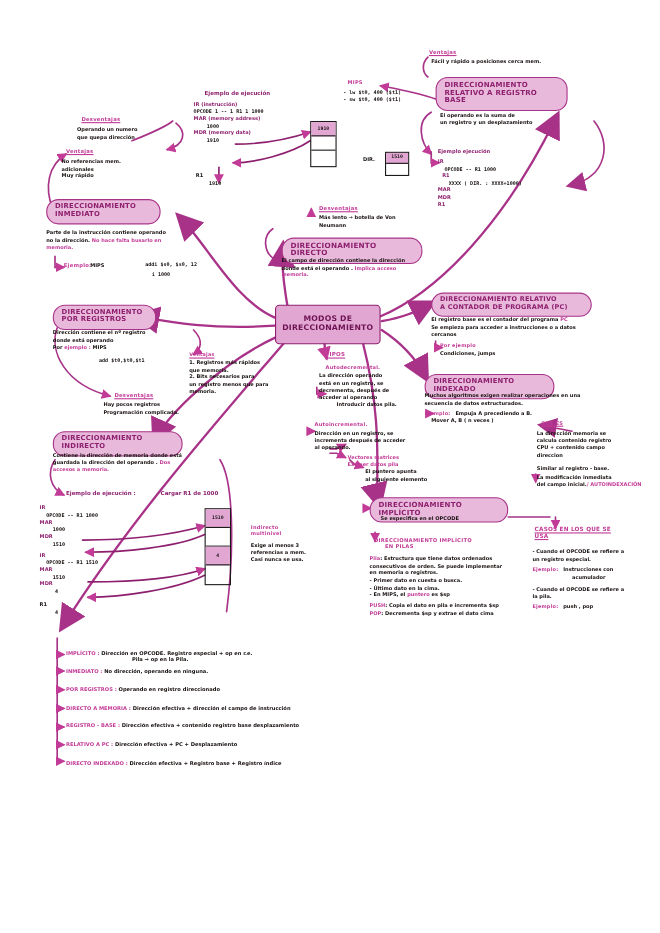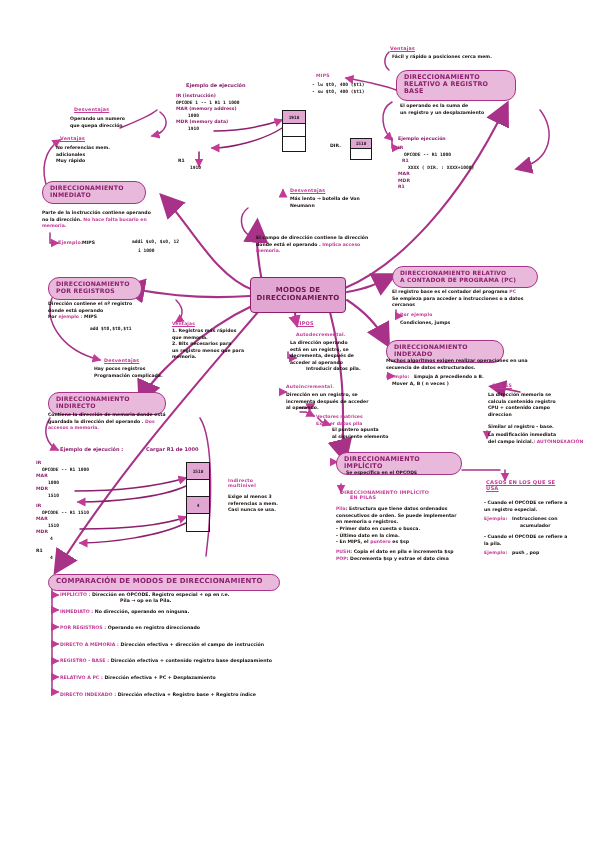--- a/index.html
+++ b/index.html
@@ -182,20 +182,23 @@
     <div>adicionales</div>
     <div>Muy rápido</div>
   </div>
 
   <div class="lbl u" style="left:74px; top:107px;">Desventajas</div>
   <div class="body" style="left:70px; top:116px; width:95px;">
     <div>Operando un numero</div>
     <div>que quepa dirección</div>
   </div>
 
+  <div class="pill" style="left:256px; top:216px; width:128px; font-size:6.6px;">
+    <span>DIRECCIONAMIENTO DIRECTO</span>
+  </div>
   <div class="body" style="left:256px; top:235px; width:140px;">
     <div>El campo de dirección  contiene la dirección</div>
     <div><span>donde está el operando .</span> <span class="hl">Implica acceso</span></div>
     <div class="hl">memoria.</div>
   </div>
   <div class="lbl u" style="left:290px; top:188px;">Desventajas</div>
   <div class="body" style="left:290px; top:196px; width:110px;">
     <div>Más lento → botella de Von</div>
     <div>Neumann</div>
   </div>
@@ -429,23 +432,20 @@
   </div>
   <div class="body" style="left:484px; top:534px; width:108px;">
     <div>- Cuando el OPCODE se refiere a</div>
     <div>la  pila.</div>
   </div>
   <div class="lbl" style="left:484px; top:550px; font-size:4.5px;">Ejemplo:</div>
   <div class="body" style="left:512px; top:550px; width:84px;">
     <div>push , pop</div>
   </div>
 
-  <div class="pill" style="left:48px; top:574px; width:232px; font-size:7px; border-radius:13px;">
-    <span>COMPARACIÓN DE MODOS DE DIRECCIONAMIENTO</span>
-  </div>
 
   <div id="cmp-list">
       <div class="cmp-item" style="left: 60px; top: 592px; width: 250px;"><span class="key">IMPLÍCITO : </span><span>Dirección en OPCODE. Registro especial + op en r.e.</span><div style="margin-left: 60px;">Pila → op en la Pila.</div></div>
       <div class="cmp-item" style="left: 60px; top: 608.6px; width: 250px;"><span class="key">INMEDIATO : </span><span>No dirección, operando en  ninguna.</span></div>
       <div class="cmp-item" style="left: 60px; top: 625.2px; width: 250px;"><span class="key">POR REGISTROS : </span><span>Operando en registro direccionado</span></div>
       <div class="cmp-item" style="left: 60px; top: 641.8px; width: 250px;"><span class="key">DIRECTO A MEMORIA : </span><span>Dirección efectiva + dirección el campo de instrucción</span></div>
       <div class="cmp-item" style="left: 60px; top: 658.4px; width: 250px;"><span class="key">REGISTRO - BASE : </span><span>Dirección efectiva + contenido registro base desplazamiento</span></div>
       <div class="cmp-item" style="left: 60px; top: 675px; width: 250px;"><span class="key">RELATIVO A PC : </span><span>Dirección efectiva + PC + Desplazamiento</span></div>
       <div class="cmp-item" style="left: 60px; top: 691.6px; width: 250px;"><span class="key">DIRECTO INDEXADO : </span><span>Dirección efectiva + Registro base + Registro índice</span></div>
     </div>

